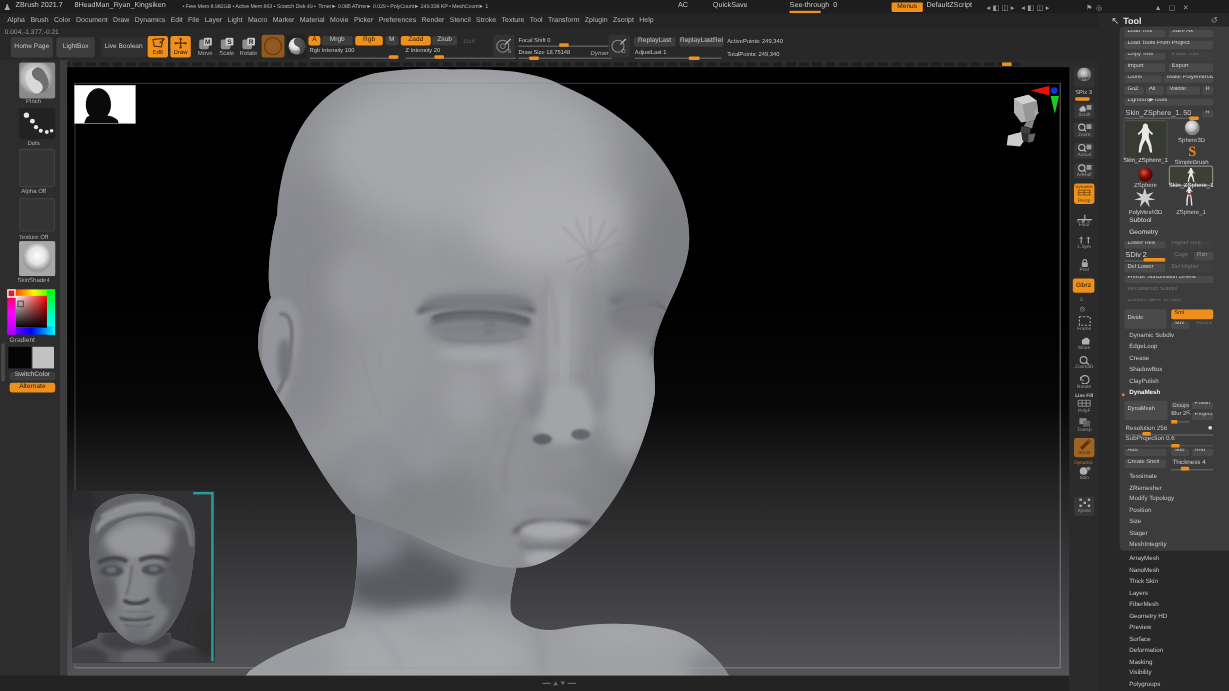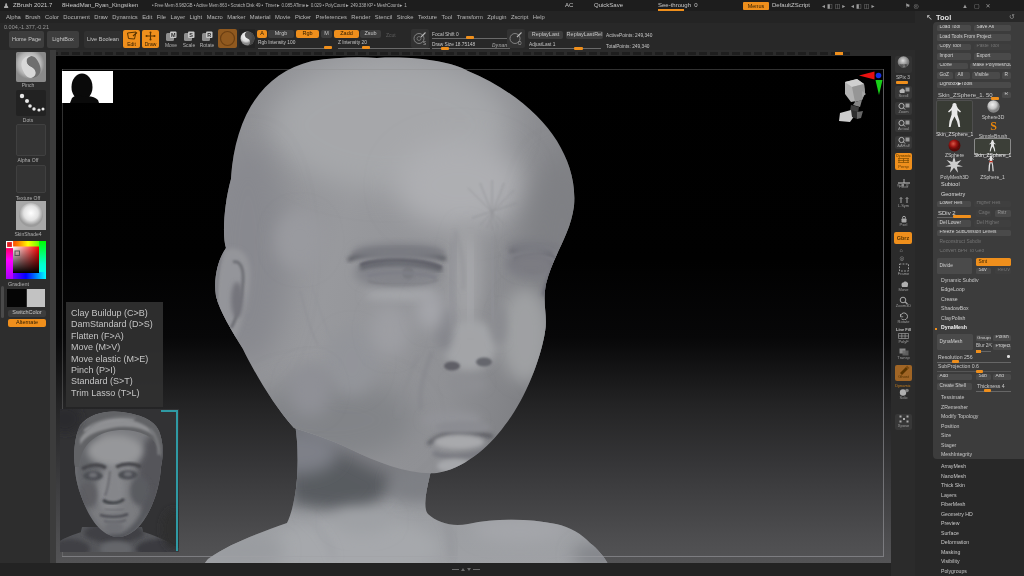--- a/index.html
+++ b/index.html
@@ -411,23 +411,20 @@
   <div class="abs" style="left:6px;top:13px;width:1px;height:487px;background:rgba(140,140,140,0.35);"></div>
   <div class="abs" style="left:827px;top:13px;width:1px;height:487px;background:rgba(160,160,165,0.55);"></div>
   <div class="abs" style="left:6px;top:500px;width:822px;height:1px;background:rgba(160,160,165,0.55);"></div>
 
   <div class="abs" style="left:6px;top:15px;width:51px;height:32px;background:#fff;">
     <svg width="51" height="32" viewBox="0 0 51 32">
           <ellipse cx="20" cy="16" rx="10.5" ry="13.5" fill="#0a0a0a"></ellipse>
           <path d="M8 32 L10 27 C14 24 18 24 21 26 C27 24 33 26 36 29 L37 32 Z" fill="#0a0a0a"></path>
         </svg></div>
 
-  <div class="abs" style="left:10px;top:246px;width:97px;height:105px;background:rgba(48,48,48,0.93);color:#c4c4c4;font-size:9px;line-height:11.4px;padding:6px 0 0 5px;">
-    Clay Buildup (C&gt;B)<br>DamStandard (D&gt;S)<br>Flatten (F&gt;A)<br>Move (M&gt;V)<br>Move elastic (M&gt;E)<br>Pinch (P&gt;I)<br>Standard (S&gt;T)<br>Trim Lasso (T&gt;L)
-  </div>
 
   <div class="abs" style="left:4px;top:353px;width:119px;height:143px;background:#323234;">
     <svg width="119" height="143" viewBox="0 0 119 143" id="refsvg">
       <defs>
         <filter id="rb2" x="-50%" y="-50%" width="200%" height="200%">
               <feGaussianBlur stdDeviation="2"></feGaussianBlur>
             </filter>
         <filter id="rb3" x="-80%" y="-80%" width="260%" height="260%">
               <feGaussianBlur stdDeviation="3.5"></feGaussianBlur>
             </filter>

